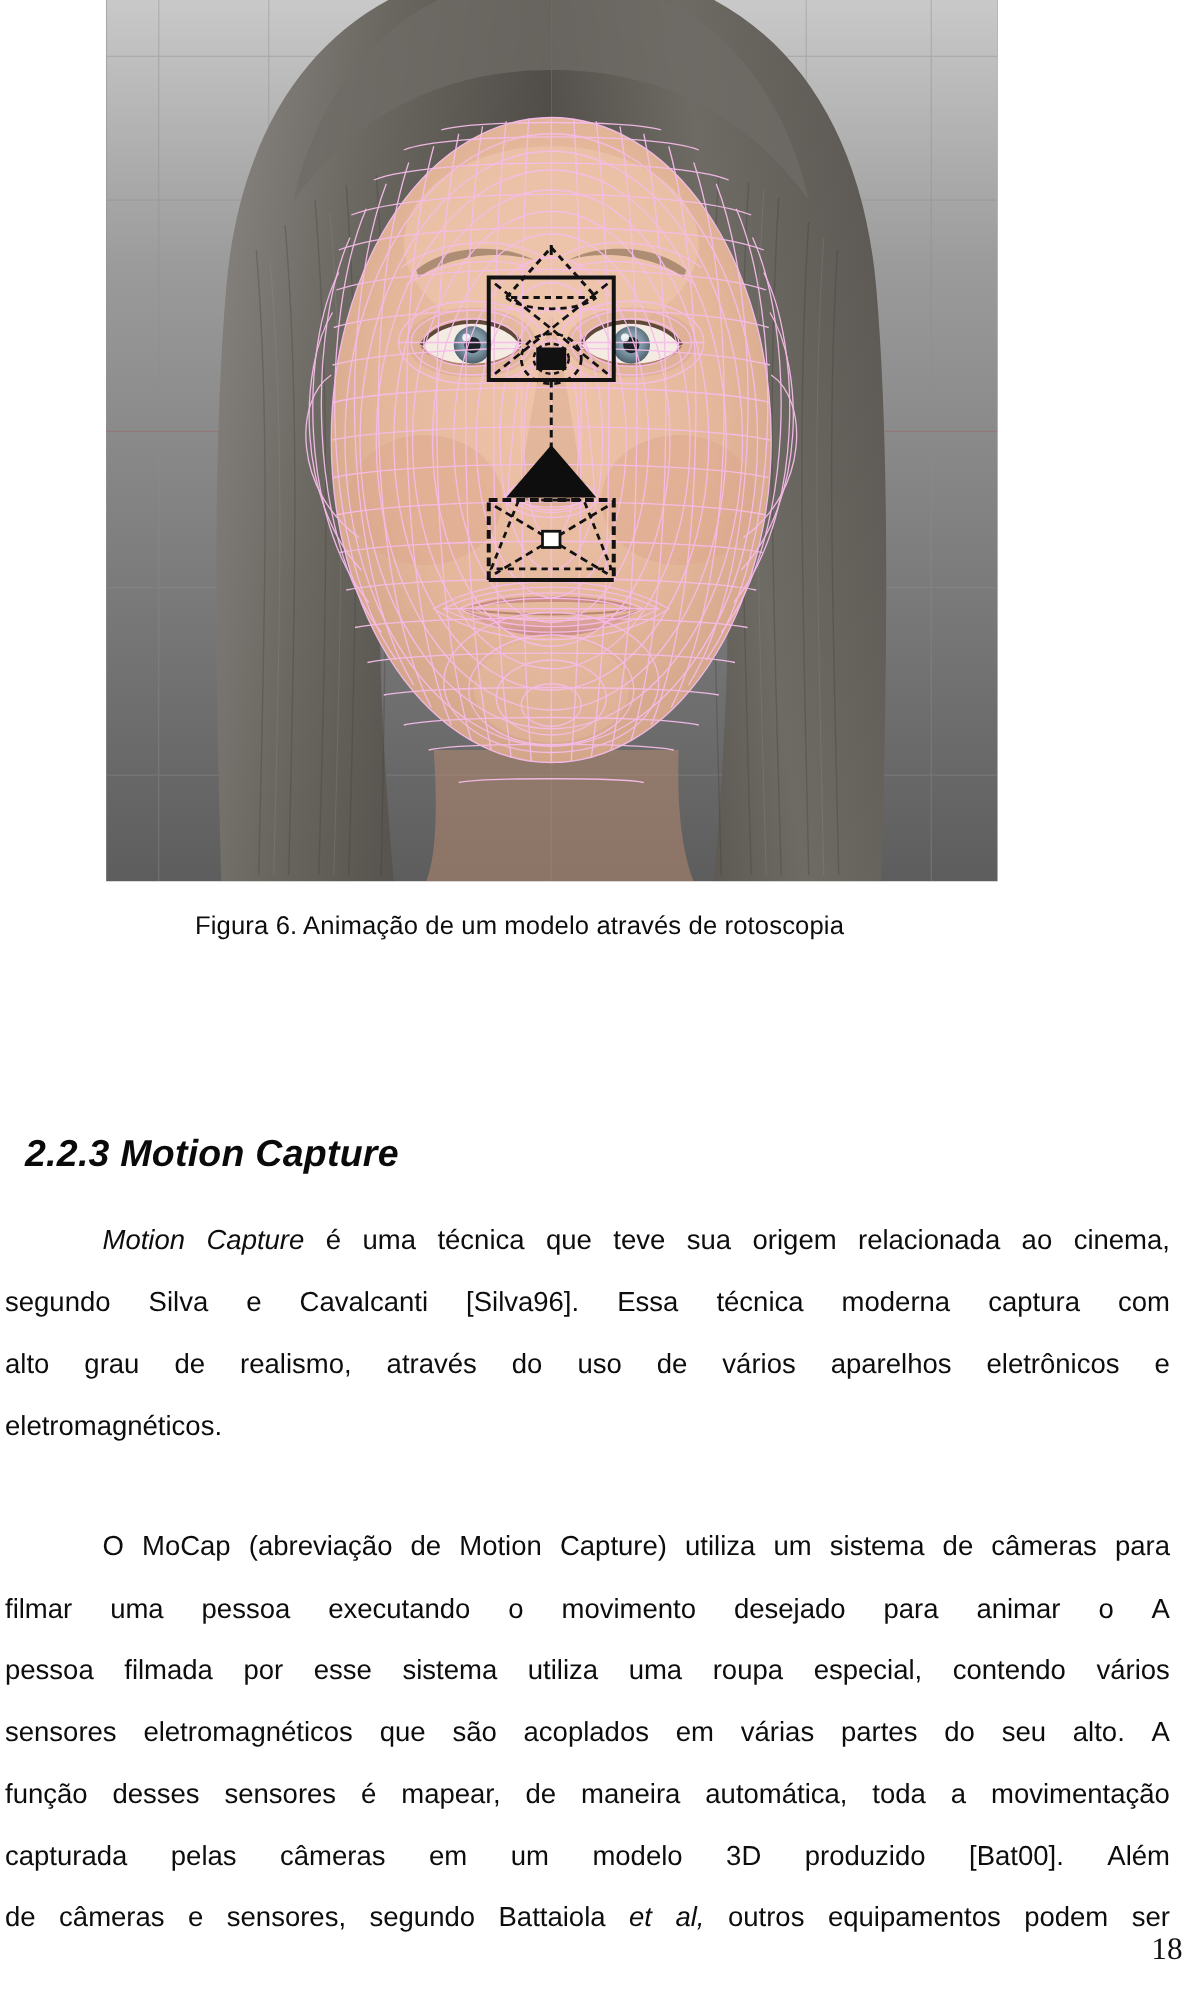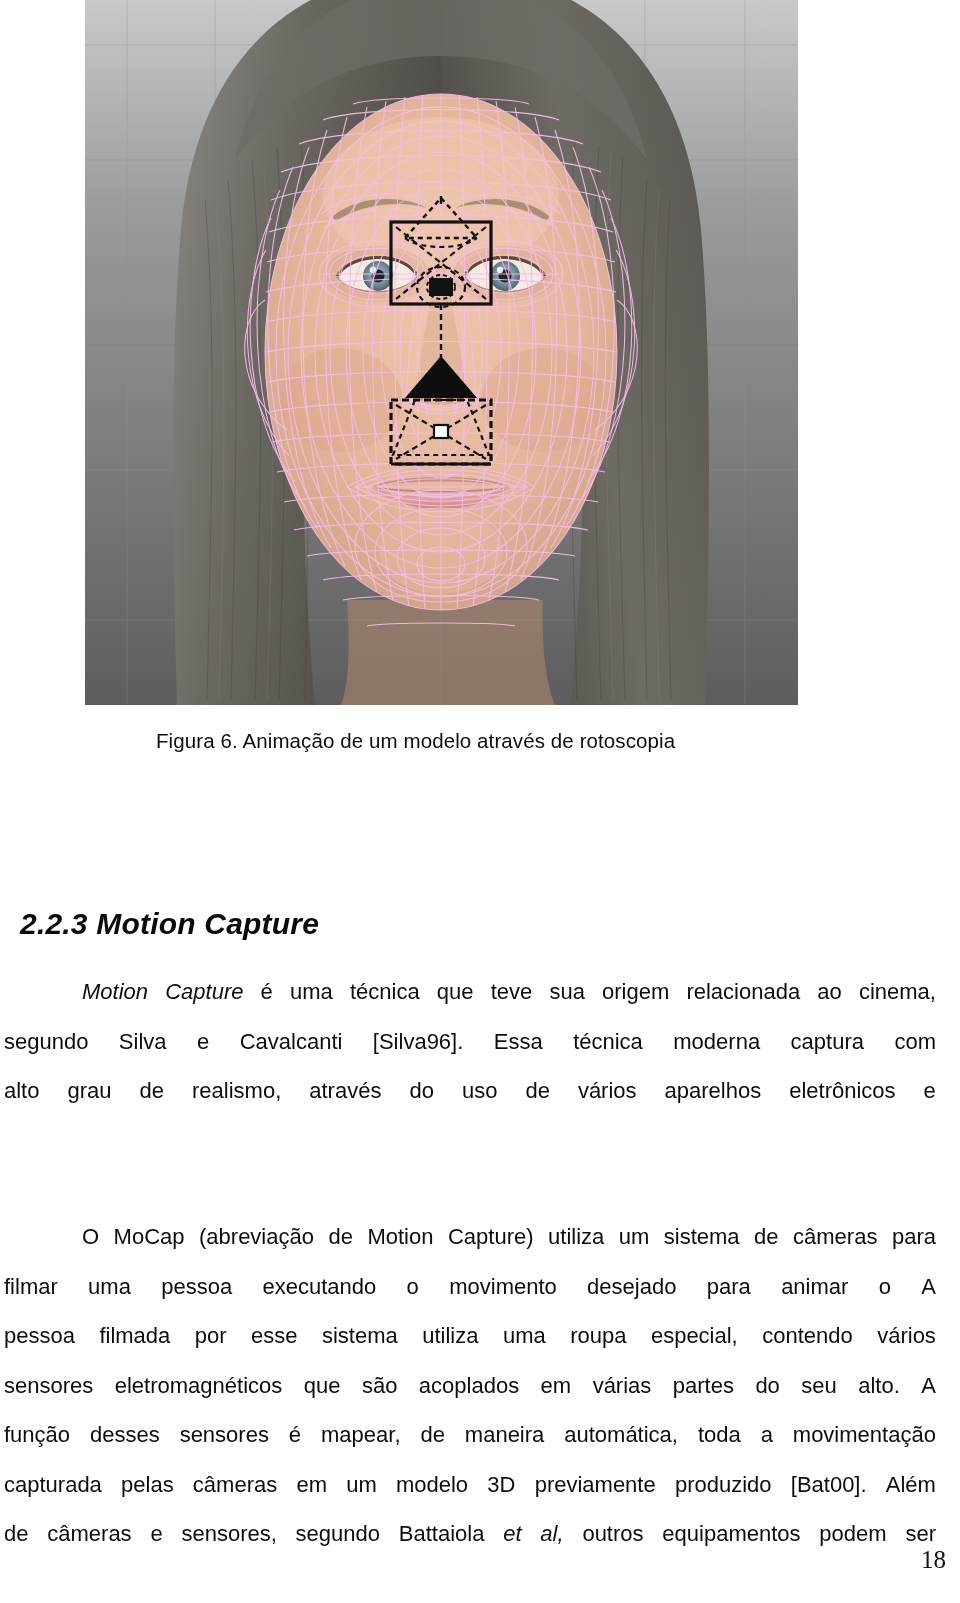--- a/index.html
+++ b/index.html
@@ -401,20 +401,21 @@
         <span class="w">realismo,</span>
         <span class="w">através</span>
         <span class="w">do</span>
         <span class="w">uso</span>
         <span class="w">de</span>
         <span class="w">vários</span>
         <span class="w">aparelhos</span>
         <span class="w">eletrônicos</span>
         <span class="w">e</span>
       </div>
+      <div class="line last"><span class="w">eletromagnéticos.</span></div>
     </div>
   <div class="body-block para-2">
       <div class="line" style="padding-left: 78px;">
         <span class="w">O</span>
         <span class="w">MoCap</span>
         <span class="w">(abreviação</span>
         <span class="w">de</span>
         <span class="w">Motion</span>
         <span class="w">Capture)</span>
         <span class="w">utiliza</span>
@@ -478,21 +479,20 @@
         <span class="w">movimentação</span>
       </div>
       <div class="line">
         <span class="w">capturada</span>
         <span class="w">pelas</span>
         <span class="w">câmeras</span>
         <span class="w">em</span>
         <span class="w">um</span>
         <span class="w">modelo</span>
         <span class="w">3D</span>
-        <span class="w">previamente</span>
         <span class="w">produzido</span>
         <span class="w">[Bat00].</span>
         <span class="w">Além</span>
       </div>
       <div class="line">
         <span class="w">de</span>
         <span class="w">câmeras</span>
         <span class="w">e</span>
         <span class="w">sensores,</span>
         <span class="w">segundo</span>

